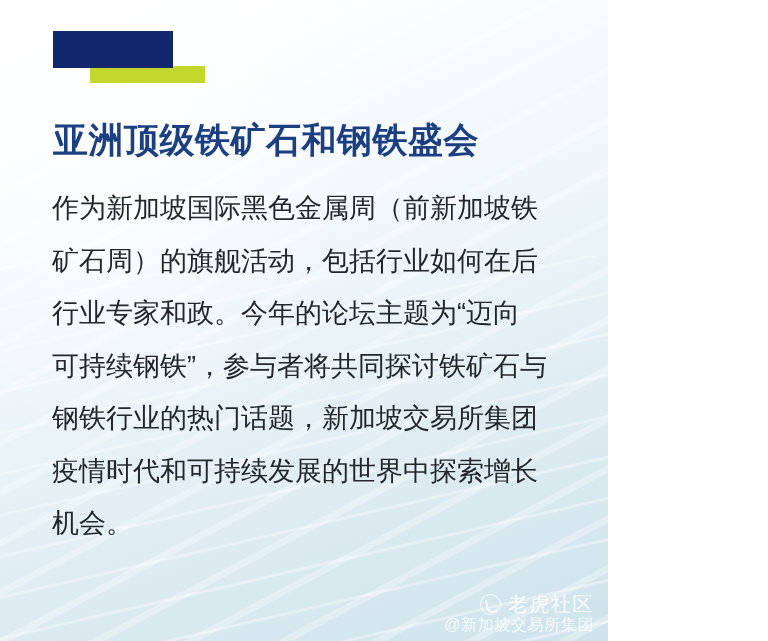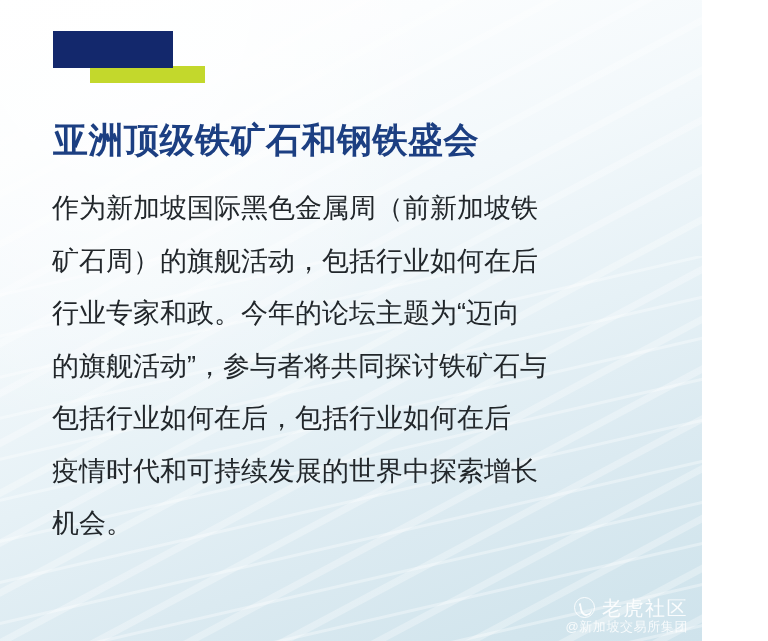--- a/index.html
+++ b/index.html
@@ -8,21 +8,21 @@
   }
   body {
     width: 768px;
     height: 641px;
     overflow: hidden;
     font-family: "Liberation Sans", "DejaVu Sans", sans-serif;
   }
 
   #slide {
     position: relative;
-    width: 702px;
+    width: 608px;
     height: 641px;
     overflow: hidden;
     background: linear-gradient(160deg,
                 #ffffff 0%,
                 #fbfdfe 18%,
                 #f2f8fb 38%,
                 #e6f1f6 58%,
                 #dbeaf1 76%,
                 #d2e5ed 92%,
                 #cfe3ec 100%);
@@ -131,21 +131,21 @@
   .watermark {
     position: absolute;
     right: 14px;
     bottom: 8px;
     text-align: right;
     pointer-events: none;
     user-select: none;
   }
   .wm-row1 {
     display: flex;
-    align-items: center;
+    align-items: flex-start;
     justify-content: flex-end;
     gap: 7px;
     margin-bottom: 2px;
   }
   .wm-logo {
     width: 21px;
     height: 21px;
     border-radius: 50%;
     border: 1.6px solid rgba(255,255,255,0.88);
     position: relative;
@@ -165,21 +165,21 @@
     transform: rotate(-12deg);
   }
   .wm-brand {
     font-size: 20px;
     color: rgba(255,255,255,0.88);
     letter-spacing: 1.5px;
     line-height: 1;
     font-weight: normal;
   }
   .wm-handle {
-    font-size: 13px;
+    font-size: 16px;
     color: rgba(255,255,255,0.82);
     letter-spacing: 0.6px;
     line-height: 1;
   }
 </style>
 </head>
 <body>
 
 <div id="slide">
 
@@ -191,22 +191,22 @@
     <div class="deco-green"></div>
     <div class="deco-navy"></div>
   </div>
 
   <h1 class="title">亚洲顶级铁矿石和钢铁盛会</h1>
 
   <div class="body-text">
     <span class="body-line">作为新加坡国际黑色金属周（前新加坡铁</span>
     <span class="body-line">矿石周）的旗舰活动，包括行业如何在后</span>
     <span class="body-line">行业专家和政。今年的论坛主题为“迈向</span>
-    <span class="body-line">的旗舰活动”，参与者将共同探讨铁矿石与</span>
-    <span class="body-line">包括行业如何在后，包括行业如何在后</span>
+    <span class="body-line">可持续钢铁”，参与者将共同探讨铁矿石与</span>
+    <span class="body-line">钢铁行业的热门话题，新加坡交易所集团</span>
     <span class="body-line">疫情时代和可持续发展的世界中探索增长</span>
     <span class="body-line">机会。</span>
   </div>
 
   <div class="watermark">
     <div class="wm-row1">
       <span class="wm-logo"></span>
       <span class="wm-brand">老虎社区</span>
     </div>
     <div class="wm-handle">@新加坡交易所集团</div>

